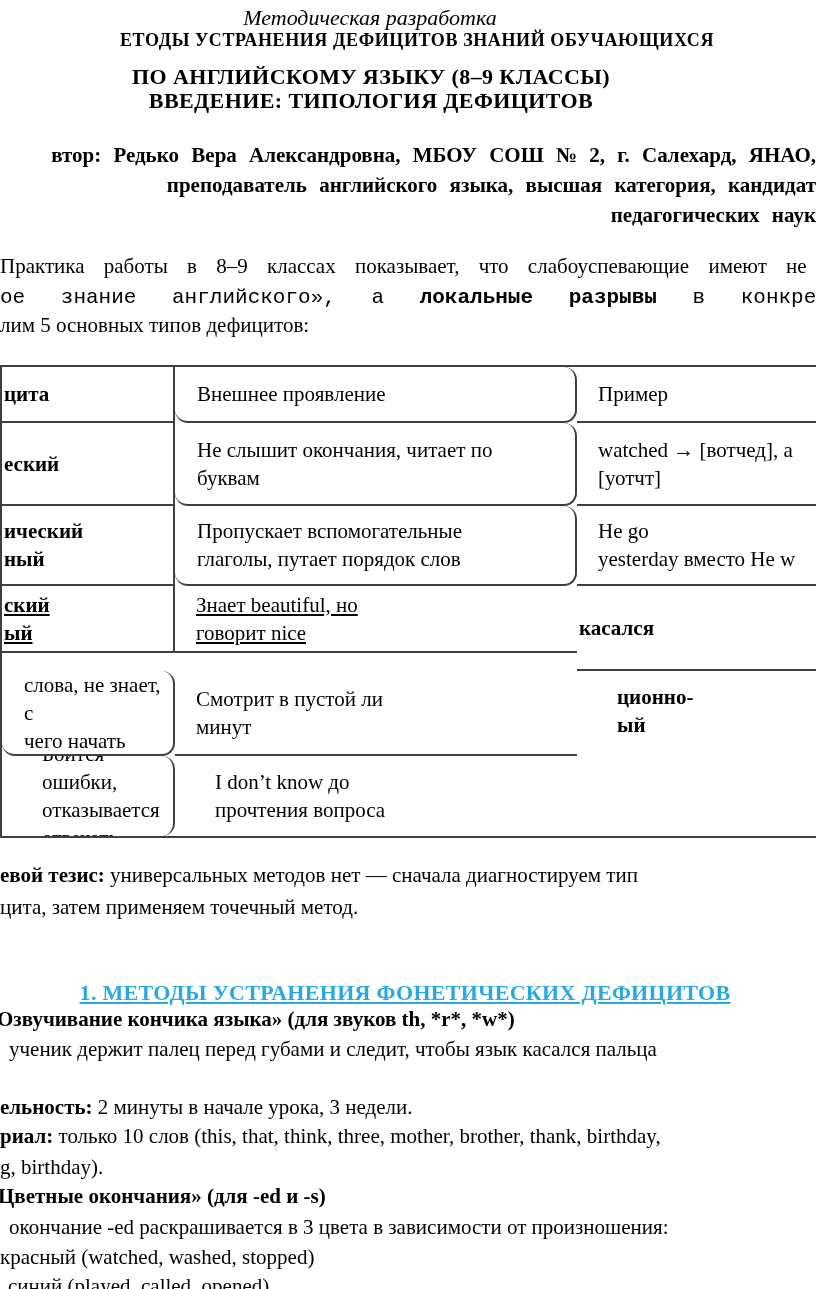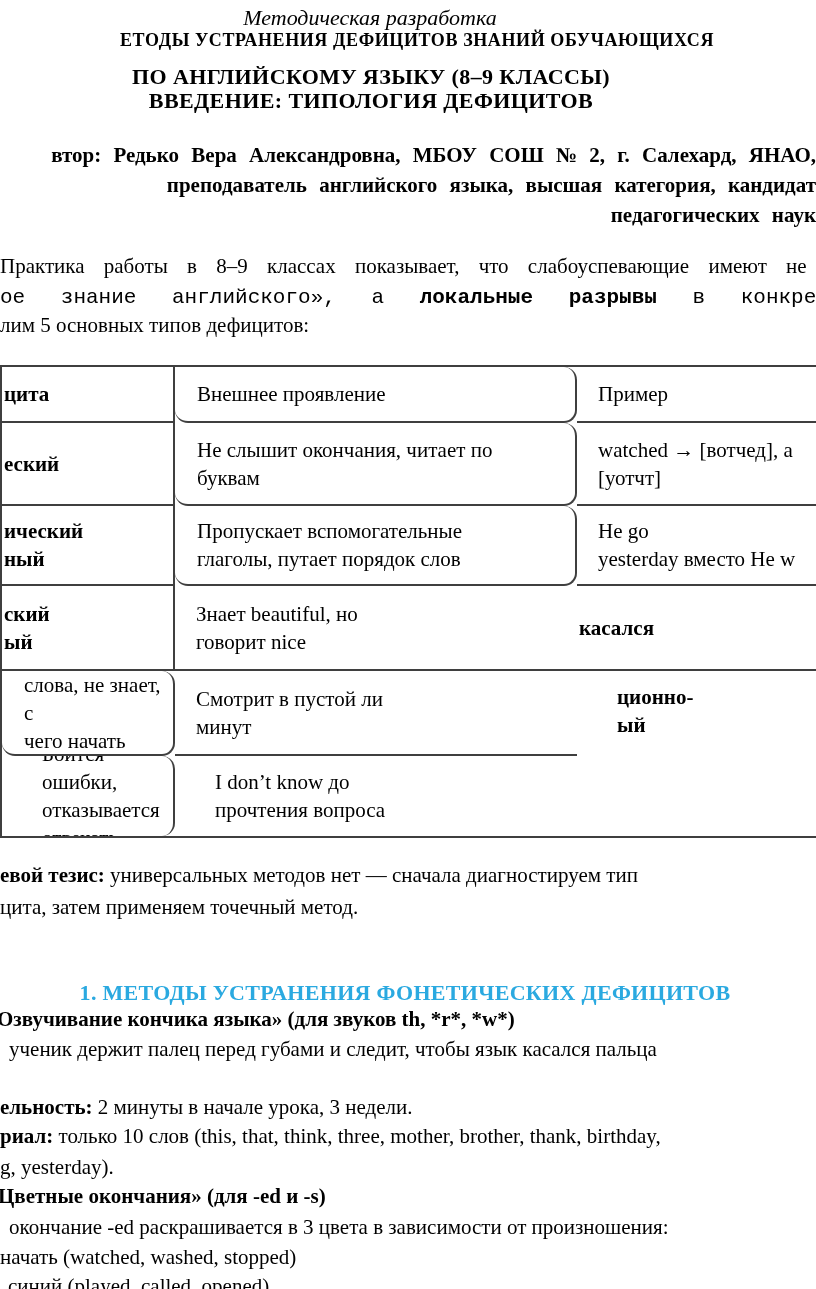--- a/index.html
+++ b/index.html
@@ -42,29 +42,29 @@
     display:flex;align-items:center;
     white-space:pre-line;
     overflow:hidden;
   }
   .c1{border-right:2px solid #3f3f3f;padding-left:2px;font-weight:bold;}
   .c2{border-right:2px solid #3f3f3f;padding-left:22px;border-radius:13px;}
   .c3{padding-left:21px;}
   .rh{height:56px;}
   .r1{height:83px;}
   .r2{height:80px;}
-  .r3{height:85px;}
+  .r3{height:67px;text-decoration:underline;}
   .r4{height:85px;}
   .r5{height:80px;}
   .last{border-bottom:none;padding-left:40px;}
   
   .thesis-l1{top:863px;left:0;font-size:21px;}
   .thesis-l2{top:895px;left:0;font-size:21px;}
   
-  .sec1-head{top:980px;left:0;width:810px;text-align:center;font-weight:bold;font-size:22px;letter-spacing:0.3px;}
+  .sec1-head{top:980px;left:0;width:810px;text-align:center;font-weight:bold;font-size:22px;letter-spacing:0.3px;text-decoration:underline;}
   .m1-title{top:1007px;left:-3px;font-weight:bold;font-size:21px;}
   .m1-desc{top:1037px;left:9px;font-size:21px;}
   .dur-line{top:1095px;left:0;font-size:21px;}
   .mat-line{top:1124px;left:0;font-size:21px;}
   .mat-cont{top:1155px;left:0;font-size:21px;}
   .m2-title{top:1184px;left:-2px;font-weight:bold;font-size:21px;}
   .m2-desc{top:1215px;left:9px;font-size:21px;}
   .clr-red{top:1245px;left:0;font-size:21px;}
   .clr-blue{top:1274px;left:8px;font-size:21px;}
 </style>
@@ -124,17 +124,17 @@
 </div>
 
 <div class="abs thesis-l1"><span class="b">евой тезис:</span><span> универсальных методов нет — сначала диагностируем тип</span></div>
 <div class="abs thesis-l2">цита, затем применяем точечный метод.</div>
 
 <div class="abs sec1-head" id="sec1-head" style="color: rgb(42, 169, 224);">1. МЕТОДЫ УСТРАНЕНИЯ ФОНЕТИЧЕСКИХ ДЕФИЦИТОВ</div>
 <div class="abs m1-title">Озвучивание кончика языка» (для звуков th, *r*, *w*)</div>
 <div class="abs m1-desc">ученик держит палец перед губами и следит, чтобы язык касался пальца</div>
 <div class="abs dur-line"><span class="b">ельность:</span><span> 2 минуты в начале урока, 3 недели.</span></div>
 <div class="abs mat-line"><span class="b">риал:</span><span> только 10 слов (this, that, think, three, mother, brother, thank, birthday,</span></div>
-<div class="abs mat-cont">g, yesterday).</div>
+<div class="abs mat-cont">g, birthday).</div>
 <div class="abs m2-title">Цветные окончания» (для -ed и -s)</div>
 <div class="abs m2-desc">окончание -ed раскрашивается в 3 цвета в зависимости от произношения:</div>
-<div class="abs clr-red">начать (watched, washed, stopped)</div>
+<div class="abs clr-red">красный (watched, washed, stopped)</div>
 <div class="abs clr-blue">синий (played, called, opened)</div>
 
 </body></html>

